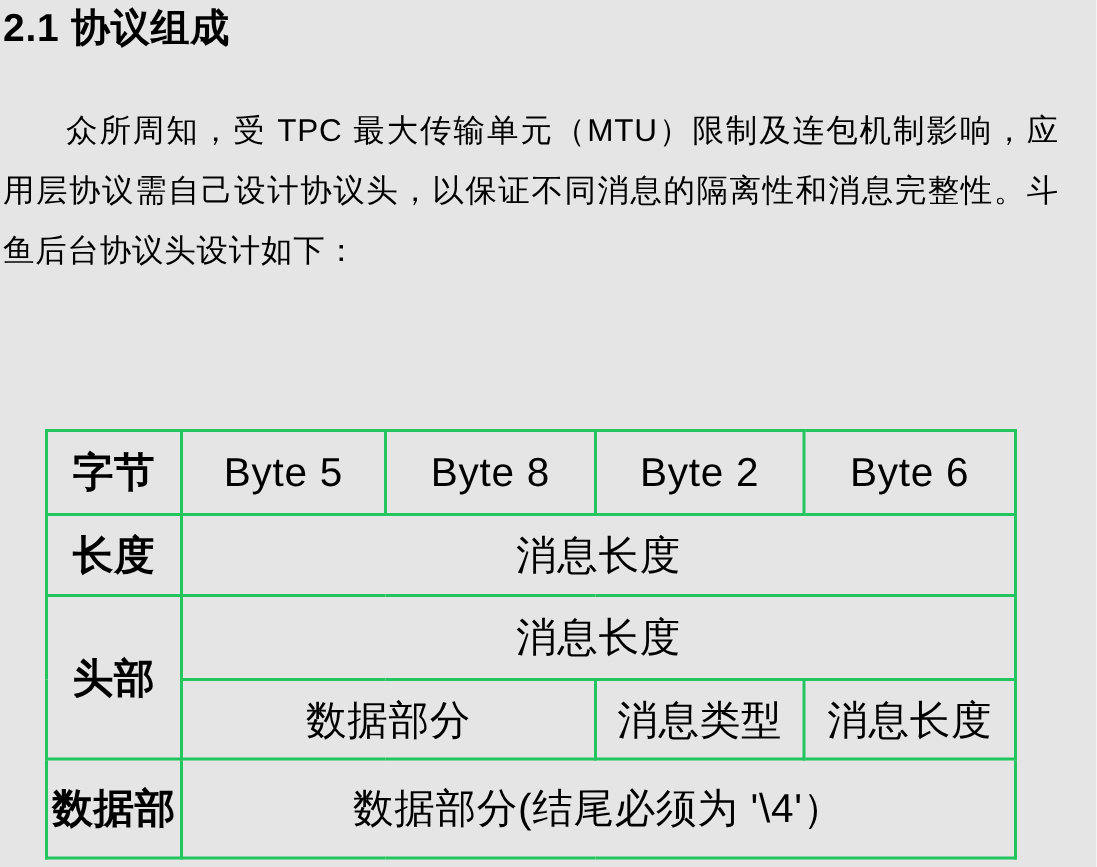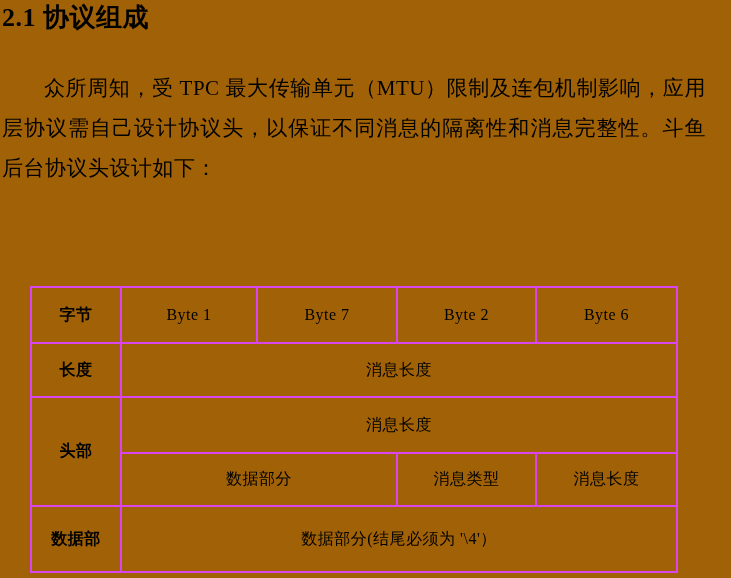--- a/index.html
+++ b/index.html
@@ -4,23 +4,23 @@
 <style>
   html, body {
     margin: 0;
     padding: 0;
     background: #ffffff;
   }
   .page {
     position: relative;
     width: 731px;
     height: 578px;
-    background: #a16207;
+    background: #e5e5e5;
     color: #000000;
-    font-family: Liberation Serif, serif;
+    font-family: Liberation Sans, sans-serif;
     overflow: hidden;
   }
   .heading {
     position: absolute;
     left: 2px;
     top: 0;
     margin: 0;
     font-size: 26px;
     line-height: 36px;
     font-weight: 700;
@@ -42,25 +42,25 @@
   .proto-table {
     position: absolute;
     left: 30px;
     top: 286px;
     width: 646px;
     border-collapse: collapse;
     table-layout: fixed;
   }
   .proto-table th,
   .proto-table td {
-    border: 2px solid #d946ef;
+    border: 2px solid #22c55e;
     padding: 0;
     text-align: center;
     vertical-align: middle;
-    font-size: 16px;
+    font-size: 27px;
     font-weight: 400;
     letter-spacing: 0.5px;
     margin-top: 16px;
   }
   .proto-table th {
     font-weight: 700;
   }
   .col-label  { width: 90px; }
   .col-byte0  { width: 136px; }
   .col-byte1  { width: 140px; }
@@ -85,22 +85,22 @@
     <colgroup>
       <col class="col-label">
       <col class="col-byte0">
       <col class="col-byte1">
       <col class="col-byte2">
       <col class="col-byte3">
     </colgroup>
     <tbody>
       <tr class="row-byte">
         <th>字节</th>
-        <td>Byte 1</td>
-        <td>Byte 7</td>
+        <td>Byte 5</td>
+        <td>Byte 8</td>
         <td>Byte 2</td>
         <td>Byte 6</td>
       </tr>
       <tr class="row-length">
         <th>长度</th>
         <td colspan="4">消息长度</td>
       </tr>
       <tr class="row-hdr1">
         <th rowspan="2">头部</th>
         <td colspan="4">消息长度</td>

